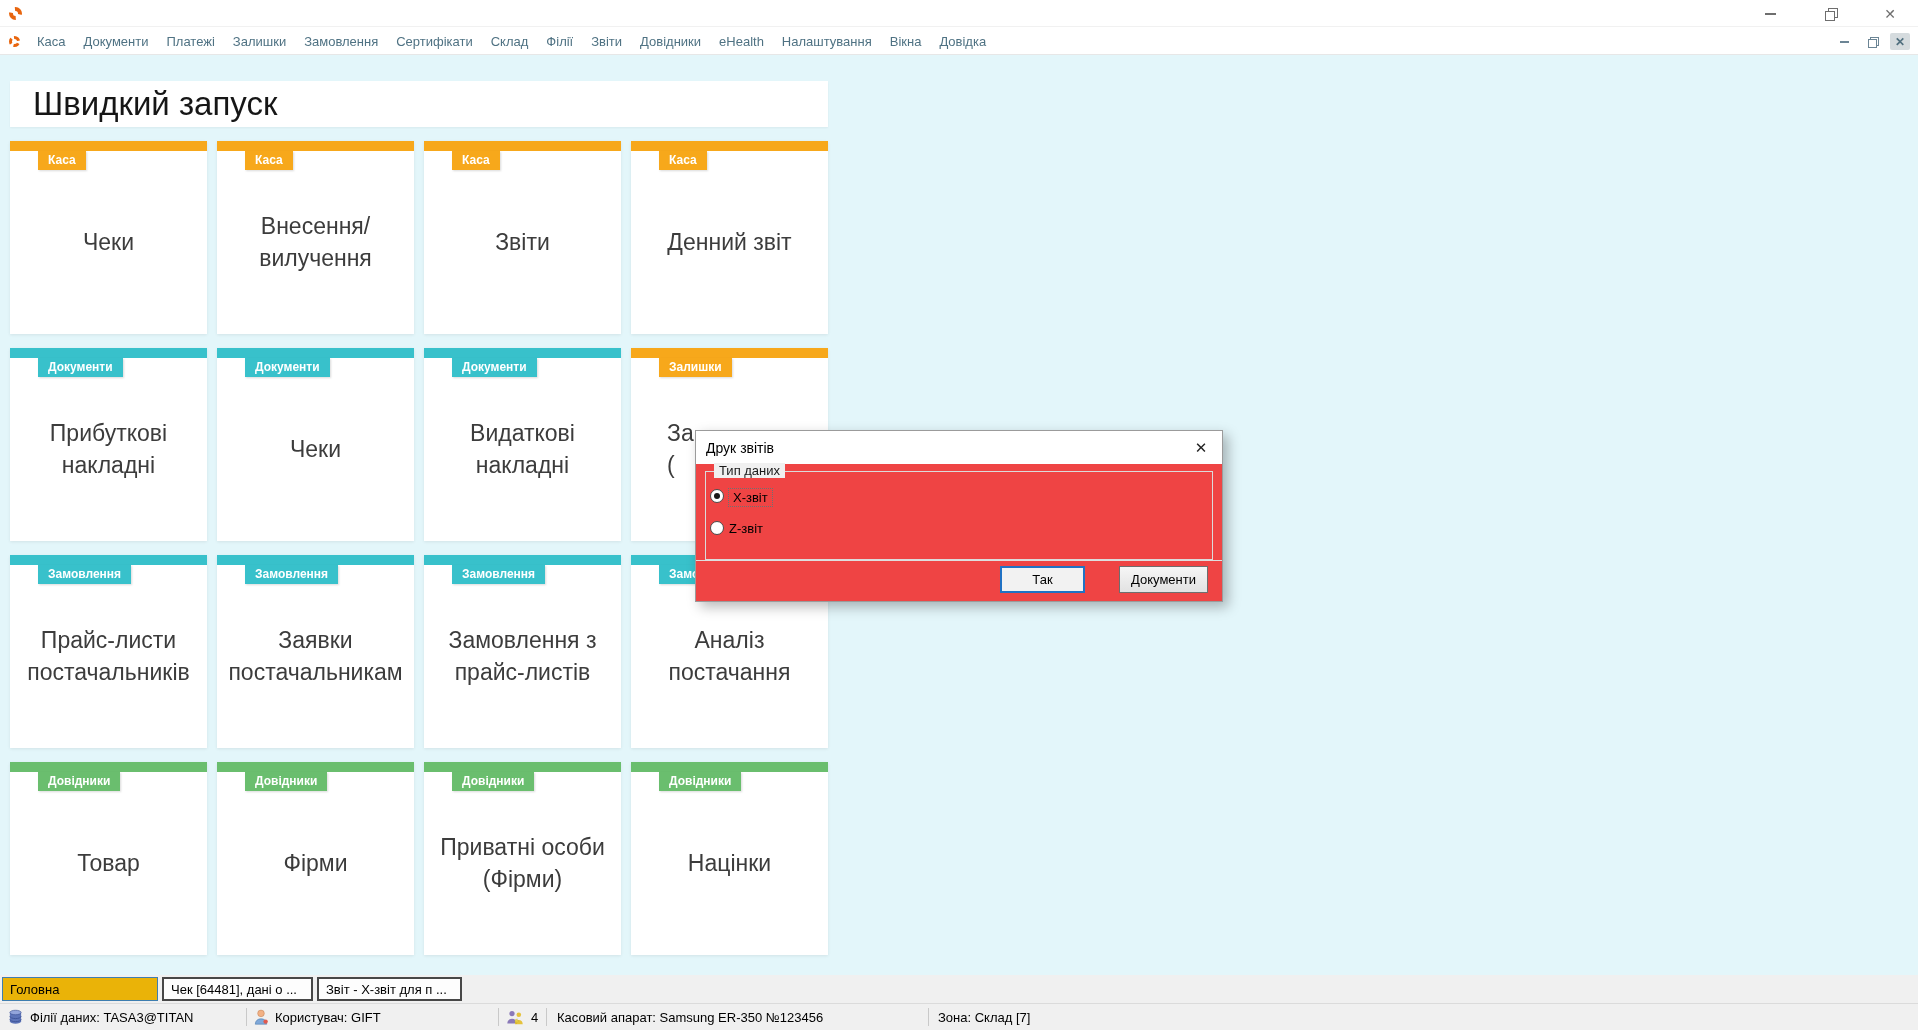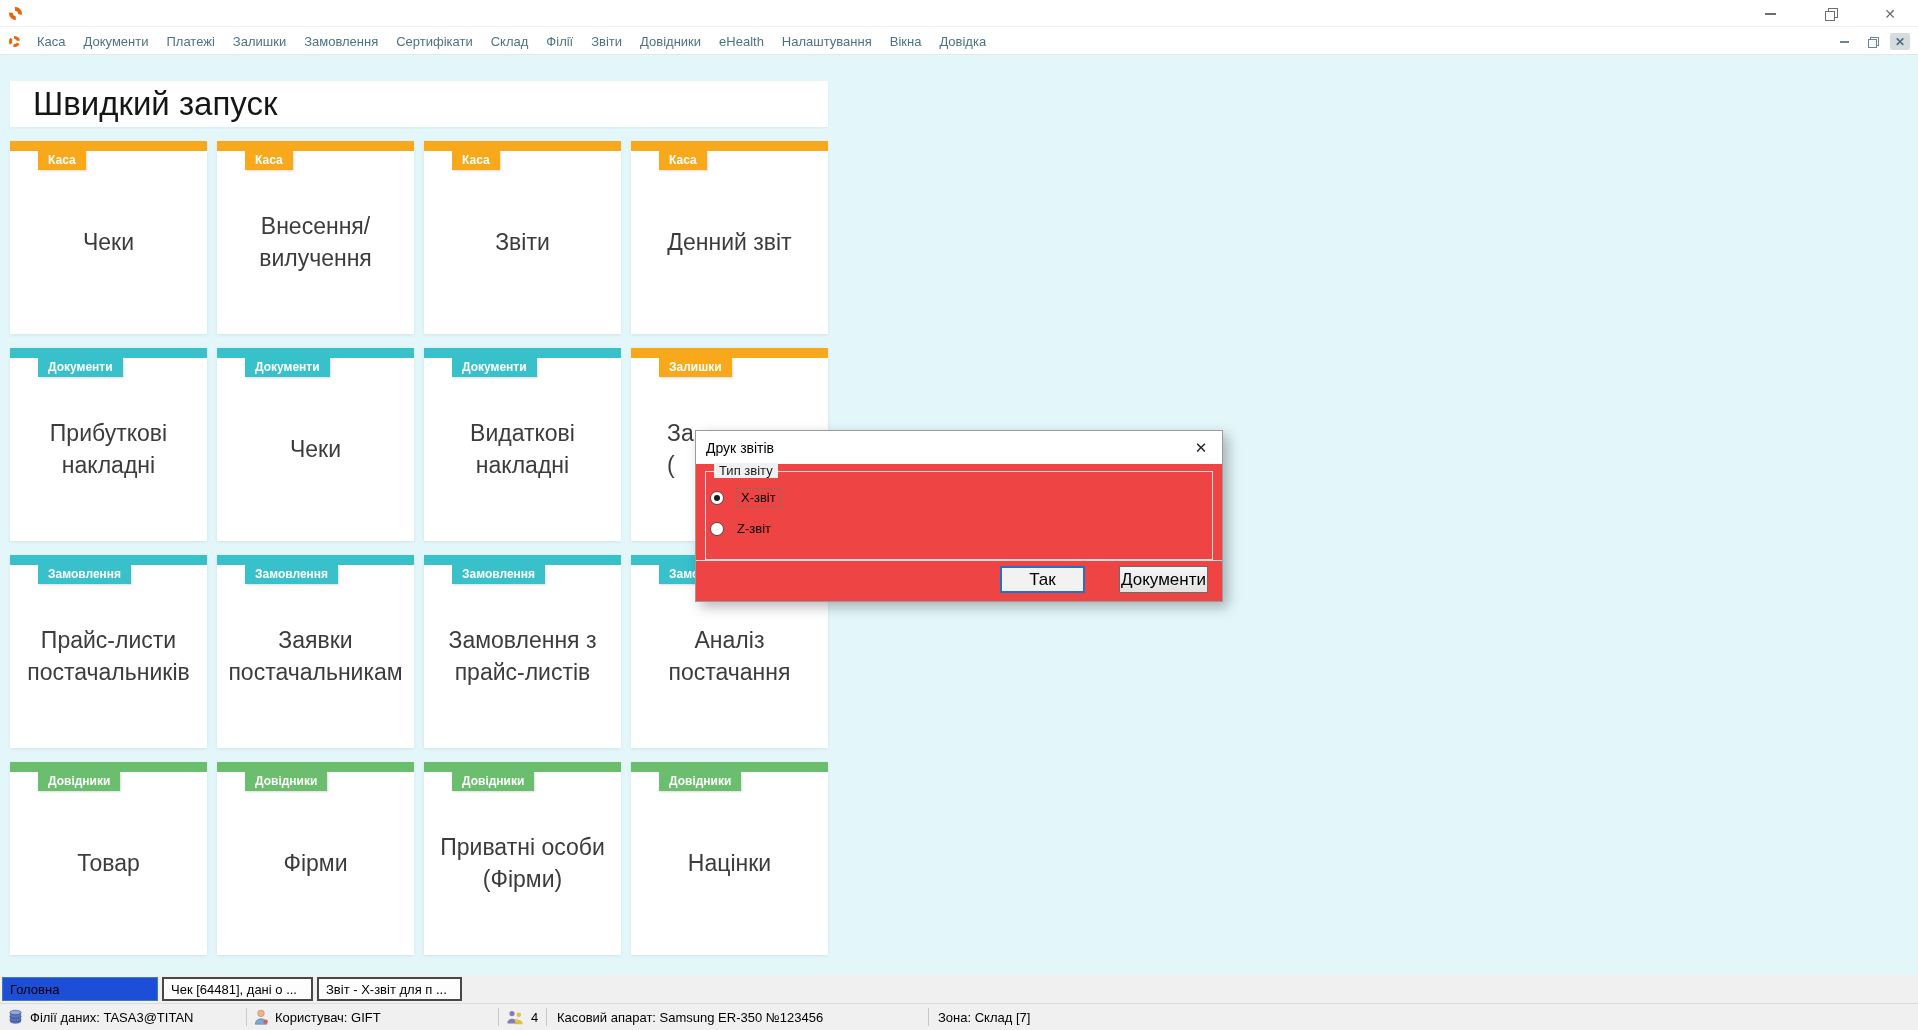--- a/index.html
+++ b/index.html
@@ -41,34 +41,34 @@
   .tile-badge{position:absolute;left:28px;top:10px;color:#fff;font-size:12px;font-weight:bold;padding:2px 10px 3px;white-space:nowrap;box-shadow:1px 1px 2px rgba(0,0,0,.15)}
   .tile-label{position:absolute;left:0;top:10px;right:0;bottom:0;display:flex;align-items:center;justify-content:center;text-align:center;font-size:23px;color:#3C3C3C;line-height:1.35;padding:0 8px;white-space:pre-line;overflow-wrap:break-word}
   .tile.clipped .tile-label{justify-content:flex-start;text-align:left;padding-left:36px}
 
   
   .dialog{position:absolute;left:695px;top:430px;width:528px;height:172px;background:#ef4444;border:1px solid #9B9B9B;box-shadow:5px 5px 12px rgba(0,0,0,.28);z-index:40}
   .dialog-titlebar{height:33px;background:#fff;display:flex;align-items:center;padding:0 10px;font-size:14px;color:#000}
   .dialog-close{margin-left:auto;font-size:15px;color:#222;width:22px;text-align:center;cursor:default}
   .groupbox{position:absolute;left:9px;top:40px;width:508px;height:89px;border:1px solid #DBDBDB}
   .groupbox-legend{position:absolute;left:8px;top:-9px;background:#F0F0F0;padding:0 5px;font-size:13px;color:#1a1a1a}
-  .radio-row{position:absolute;left:14px;display:flex;align-items:center;gap:13px;font-size:13px;color:#000}
+  .radio-row{position:absolute;left:14px;display:flex;align-items:flex-start;gap:5px;font-size:13px;color:#000}
   .radio{width:14px;height:14px;border-radius:50%;border:1px solid #4B4B4B;background:#fff;position:relative;flex:none}
   .radio.selected::after{content:'';position:absolute;left:3px;top:3px;width:6px;height:6px;border-radius:50%;background:#191919}
   .radio-label.focused{outline:1px dotted #707070;padding:1px 4px}
   .dialog-footer-line{position:absolute;left:0;top:129px;width:100%;border-top:1px solid #DEDEDE}
-  .btn{position:absolute;top:135px;height:27px;font-size:17px;color:#000;display:flex;align-items:center;justify-content:center;cursor:default}
+  .btn{position:absolute;top:135px;height:27px;font-size:13px;color:#000;display:flex;align-items:center;justify-content:center;cursor:default}
   .btn-ok{left:304px;width:85px;background:#F2F2F2;border:2px solid #2072C4}
   .btn-cancel{left:423px;width:89px;background:linear-gradient(#F6F6F6,#E2E2E2);border:1px solid #6E6E6E}
 
   
   .bottom{position:absolute;left:0;top:975px;width:100%;height:55px;background:#F0F0F0}
   .tabbar{position:absolute;left:0;top:0;width:100%;height:28px;display:flex;align-items:flex-start;padding:2px 0 0 2px}
   .tab{height:24px;font-size:13px;color:#000;display:flex;align-items:center;padding:0 7px;background:#FDFDFD;border:2px solid #474747;margin-right:4px;white-space:nowrap;overflow:hidden;cursor:default}
-  .tab.active{background:#1d4ed8;border:1px solid #3E7EB0}
+  .tab.active{background:#eab308;border:1px solid #3E7EB0}
   .statusbar{position:absolute;left:0;top:28px;width:100%;height:27px;background:#F0F0F0;border-top:1px solid #DBDBDB;font-size:13px;color:#000}
   .status-item{position:absolute;top:0;height:26px;display:flex;align-items:center;gap:7px;white-space:nowrap}
   .status-sep{position:absolute;top:4px;width:1px;height:18px;background:#C9C9C9}
 </style>
 </head>
 <body>
 
 <div class="titlebar">
   <span class="app-logo"></span>
   <div class="win-controls">
@@ -203,21 +203,21 @@
       </div>
     </div>
 </div>
 
 <div class="dialog">
   <div class="dialog-titlebar">
     <span>Друк звітів</span>
     <span class="dialog-close"><span>✕</span></span>
   </div>
   <div class="groupbox">
-    <span class="groupbox-legend">Тип звіту</span>
+    <span class="groupbox-legend">Тип даних</span>
   </div>
   <div></div>
   <div class="dialog-footer-line"></div>
   <div class="btn btn-ok">Так</div>
   <div class="btn btn-cancel">Документи</div>
 <div class="radio-row" style="top: 58px;">
       <span class="radio selected"></span>
       <span class="radio-label focused">Х-звіт</span>
     </div>
     <div class="radio-row" style="top: 90px;">

